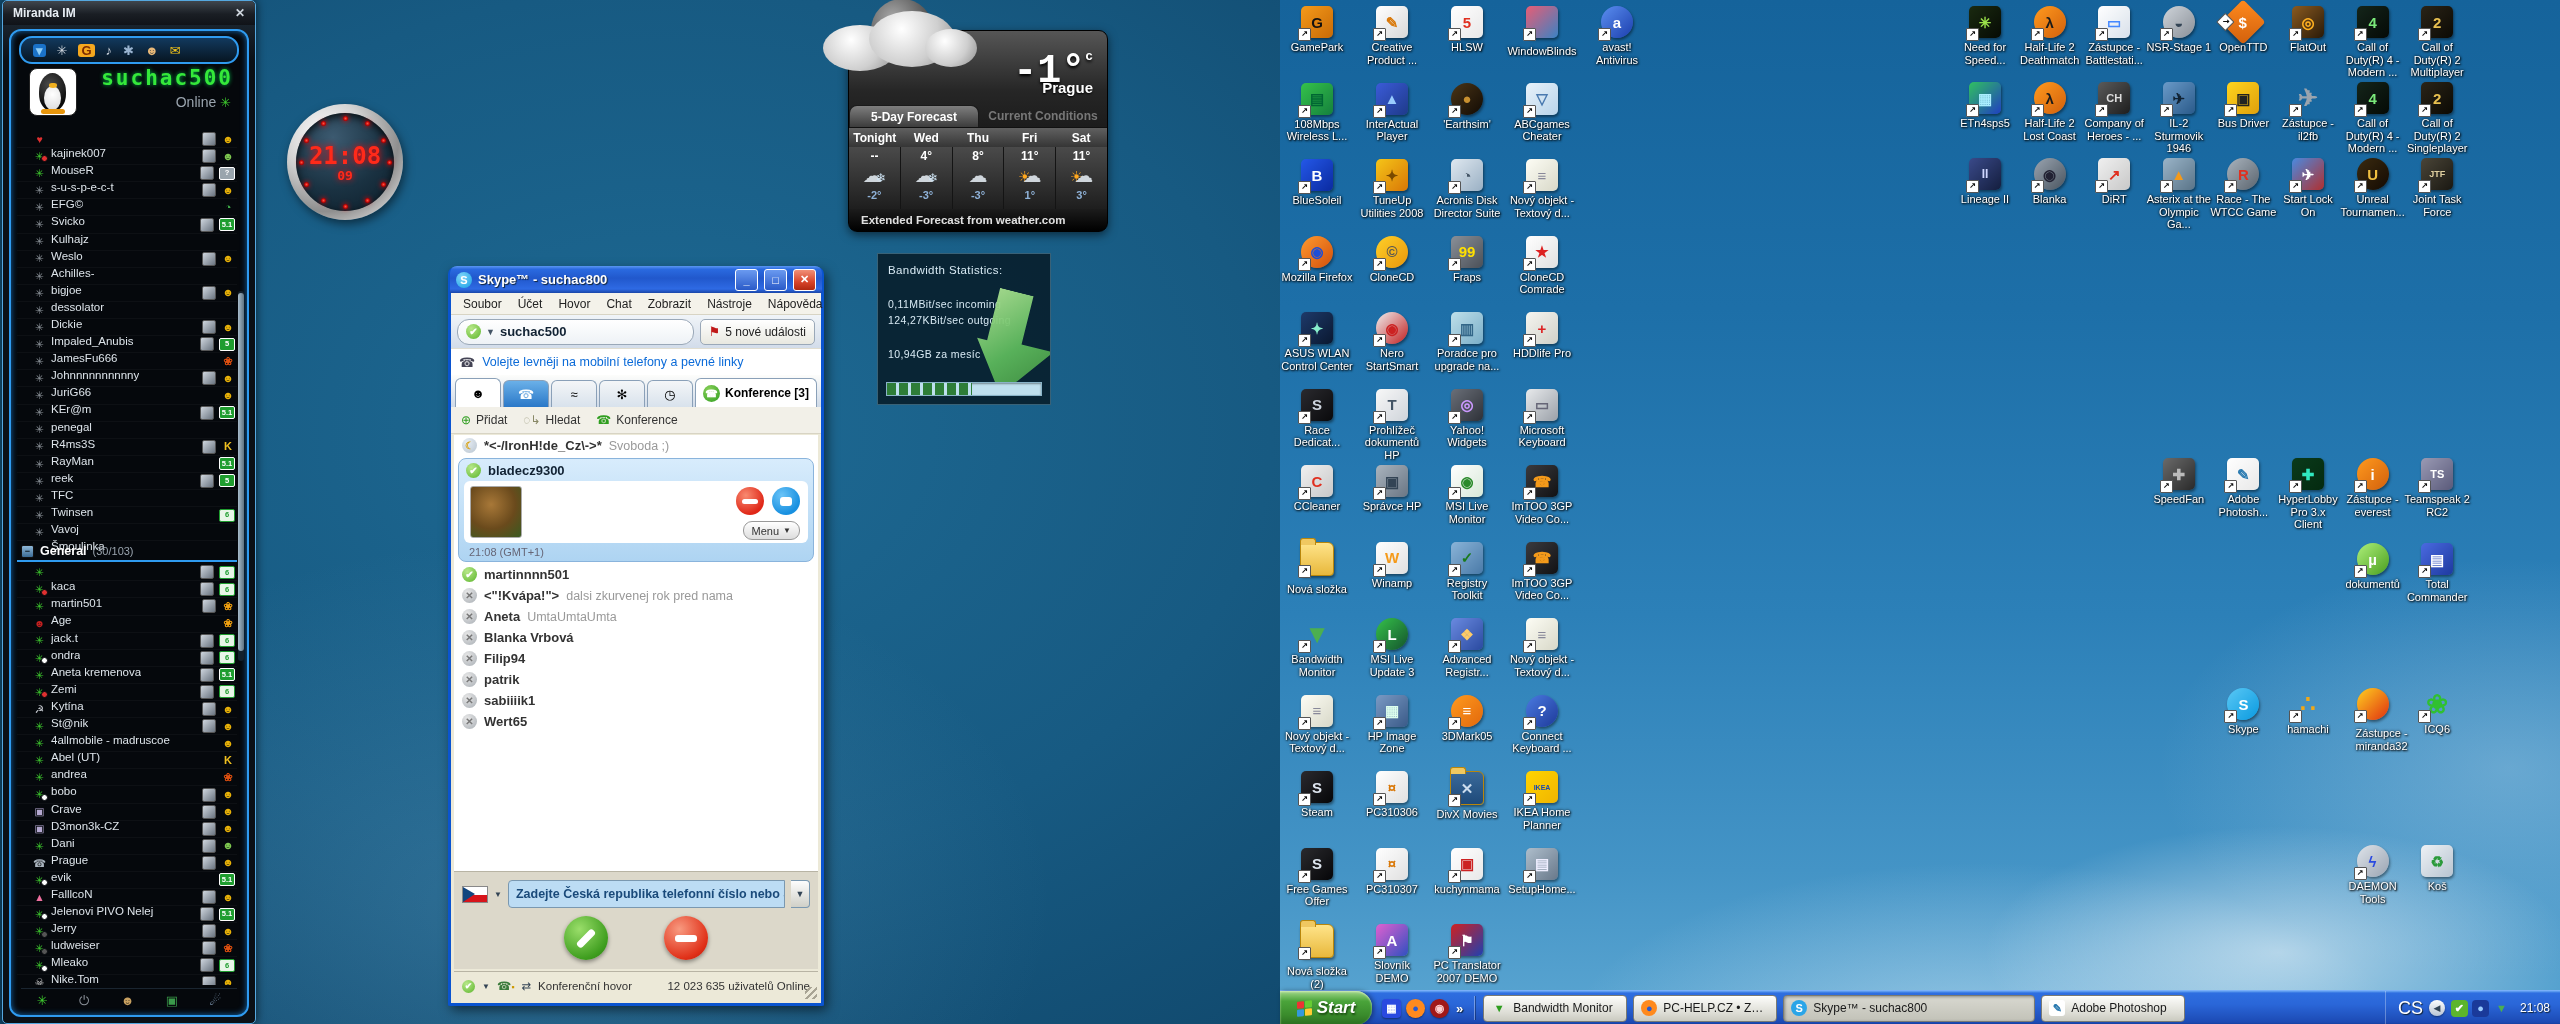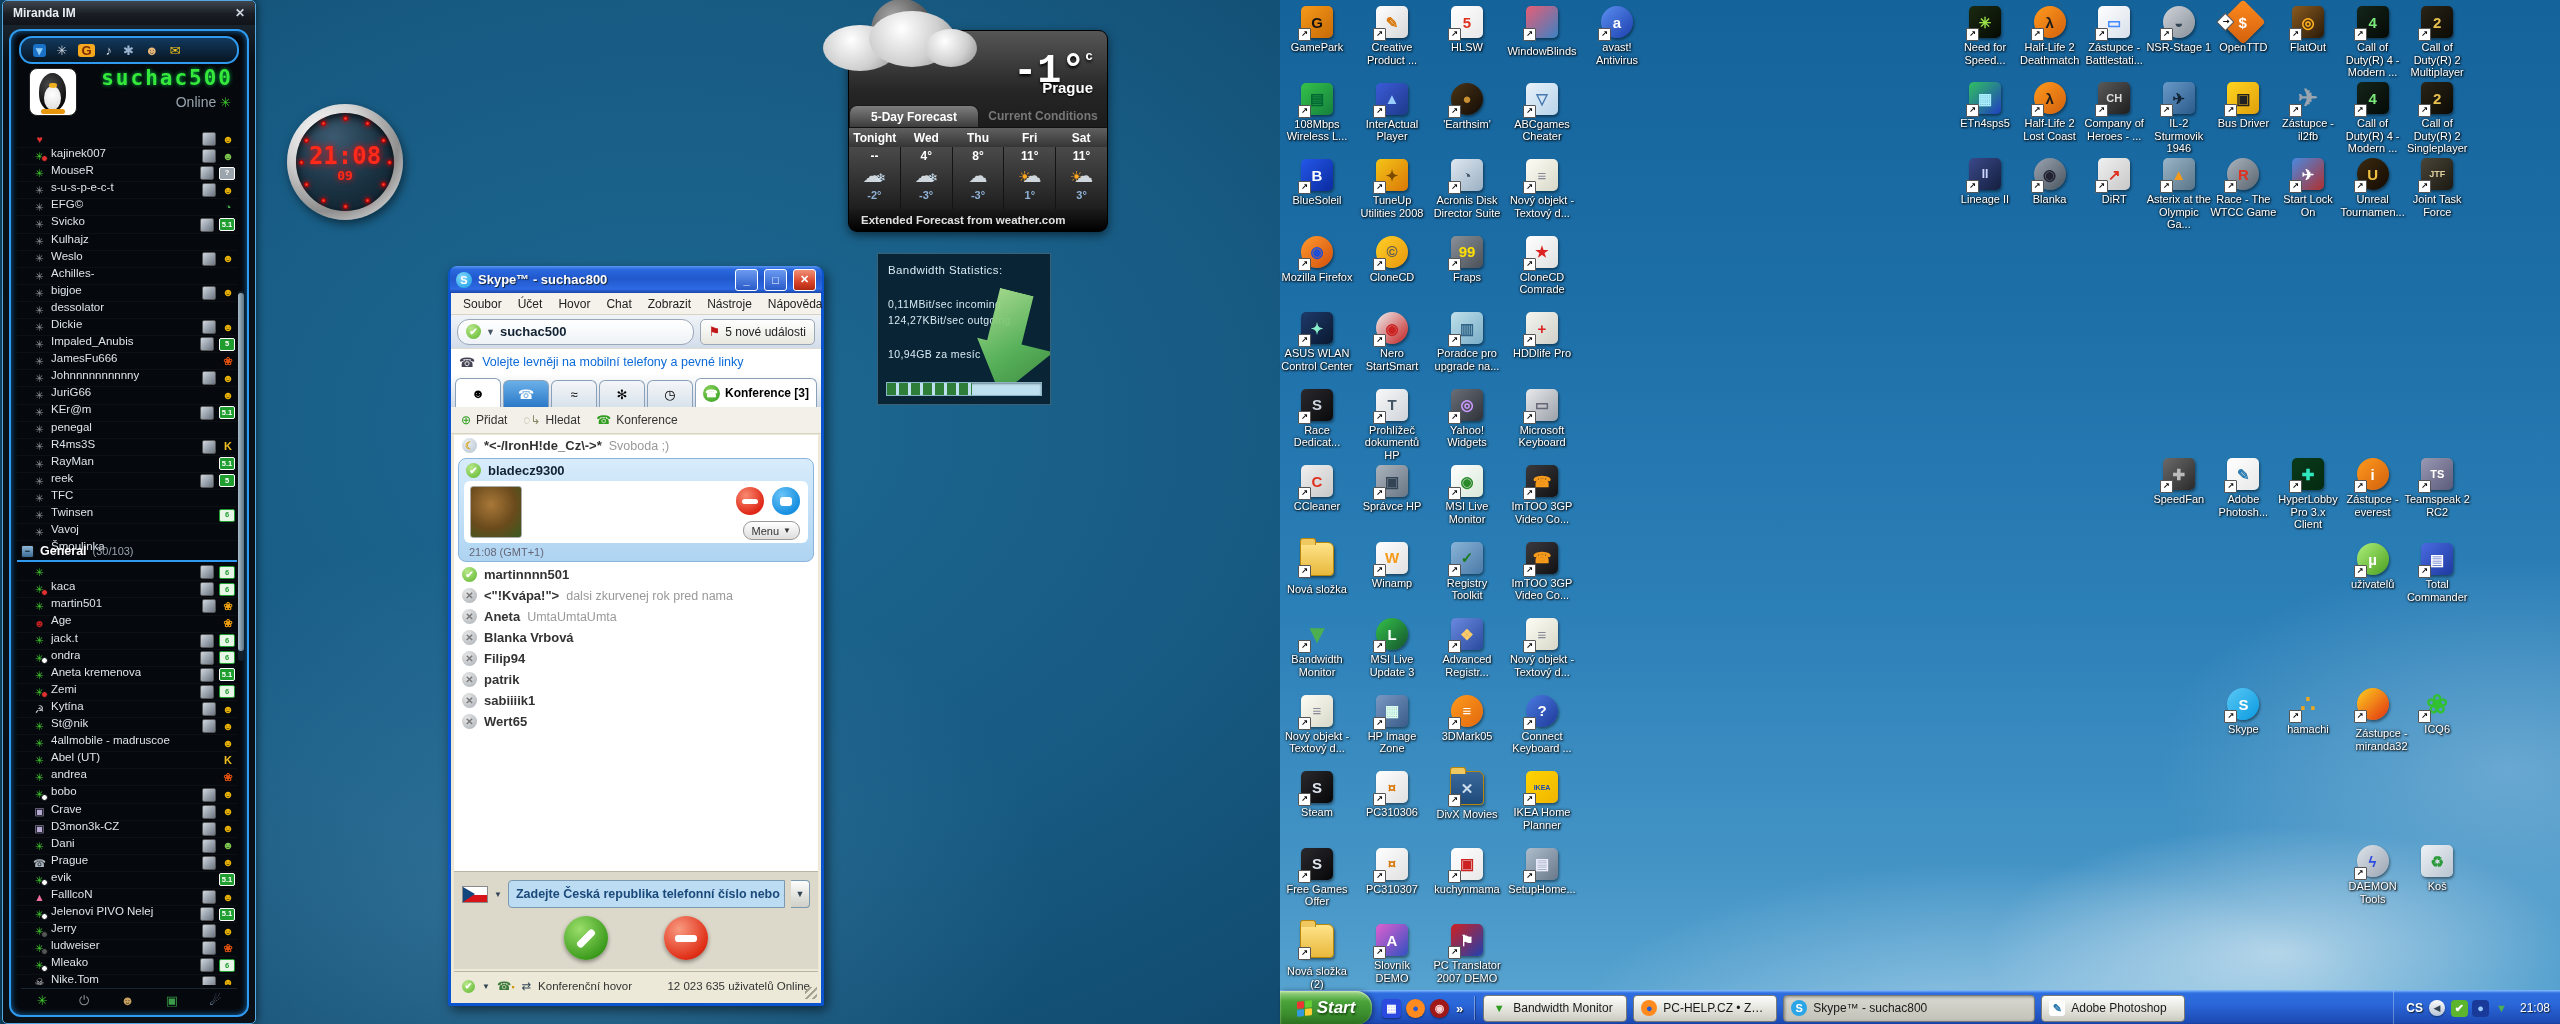--- a/index.html
+++ b/index.html
@@ -243,21 +243,21 @@
   .ql .more{color:#fff;font-size:13px;font-weight:bold;text-shadow:1px 1px 1px #123;margin-left:2px;}
   .tsep{width:1px;height:24px;background:rgba(255,255,255,.35);margin:0 5px;box-shadow:1px 0 0 rgba(0,0,0,.3);}
   .tbtn{height:25px;margin:0 3px;border-radius:4px;border:1px solid #7a7a72;display:flex;align-items:center;gap:6px;
     padding:0 7px;background:linear-gradient(180deg,#fdfdfb,#dcdcd4 70%,#cacac0);font-size:12px;color:#1a1a1a;
     box-shadow:inset 0 1px 1px #fff;white-space:nowrap;overflow:hidden;}
   .tbtn.active{background:linear-gradient(180deg,#d8d8d0,#c2c2b8);box-shadow:inset 1px 1px 3px rgba(0,0,0,.35);}
   .tbtn .bi{width:16px;height:16px;flex:none;border-radius:3px;display:flex;align-items:center;justify-content:center;
     font-size:11px;font-weight:bold;}
   .tray{margin-left:auto;height:34px;display:flex;align-items:center;gap:6px;padding:0 10px 0 12px;
     border-left:1px solid rgba(255,255,255,.3);}
-  .tray .lang{color:#fff;font-size:12px;font-weight:bold;text-shadow:1px 1px 1px #123;}
+  .tray .lang{color:#fff;font-size:18px;font-weight:normal;text-shadow:1px 1px 1px #123;}
   .tray .chev{width:16px;height:16px;border-radius:50%;background:linear-gradient(#fdfdfd,#b8c4d4);
     color:#345;font-size:9px;display:flex;align-items:center;justify-content:center;box-shadow:0 1px 2px rgba(0,0,0,.4);}
   .tray .ti{width:17px;height:17px;border-radius:4px;display:flex;align-items:center;justify-content:center;font-size:11px;font-weight:bold;}
   .tray .clk{color:#fff;font-size:12px;text-shadow:1px 1px 1px #123;margin-left:4px;}
 </style>
 </head>
 <body>
 
 <div class="wall-left"></div>
 <div class="wall-right"></div>
@@ -1172,21 +1172,21 @@
         <span class="gl" style="color: rgb(255, 255, 255);">i</span>
         <span class="sc">↗</span>
       </span><div class="dlabel" style="width: 66px; margin-left: 1px;">Zástupce - everest</div></div>
     <div class="dicon" style="left: 2403.2px; top: 458px;"><span class="ib" style="background: linear-gradient(135deg, rgb(154, 154, 180), rgb(90, 90, 122));">
         <span class="gl" style="color: rgb(255, 255, 255); font-size: 11px;">TS</span>
         <span class="sc">↗</span>
       </span><div class="dlabel" style="width: 66px; margin-left: 1px;">Teamspeak 2 RC2</div></div>
     <div class="dicon" style="left: 2338.6px; top: 543px;"><span class="ib round" style="background: linear-gradient(135deg, rgb(174, 240, 122), rgb(74, 158, 31));">
         <span class="gl" style="color: rgb(255, 255, 255);">µ</span>
         <span class="sc">↗</span>
-      </span><div class="dlabel" style="width: 66px; margin-left: 1px;">uživatelů</div></div>
+      </span><div class="dlabel" style="width: 66px; margin-left: 1px;">dokumentů</div></div>
     <div class="dicon" style="left: 2403.2px; top: 543px;"><span class="ib" style="background: linear-gradient(135deg, rgb(74, 106, 224), rgb(30, 58, 160));">
         <span class="gl" style="color: rgb(255, 255, 255);">▤</span>
         <span class="sc">↗</span>
       </span><div class="dlabel" style="width: 66px; margin-left: 1px;">Total Commander</div></div>
     <div class="dicon" style="left: 2209.4px; top: 688px;"><span class="ib round" style="background: linear-gradient(135deg, rgb(90, 200, 245), rgb(10, 154, 224));">
         <span class="gl" style="color: rgb(255, 255, 255);">S</span>
         <span class="sc">↗</span>
       </span><div class="dlabel" style="width: 66px; margin-left: 1px;">Skype</div></div>
     <div class="dicon" style="left: 2274px; top: 688px;"><span class="ib bare">
         <span class="gl" style="color: rgb(240, 168, 24); font-size: 24px;">∴</span>

